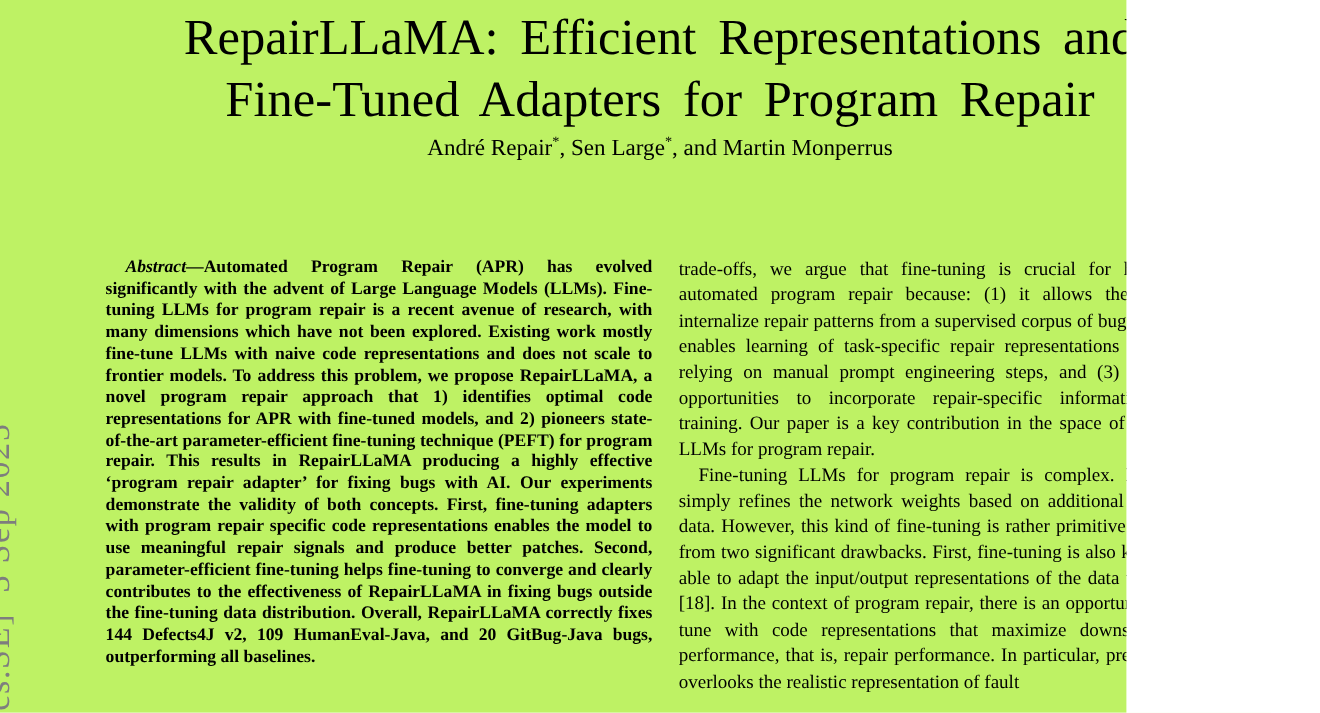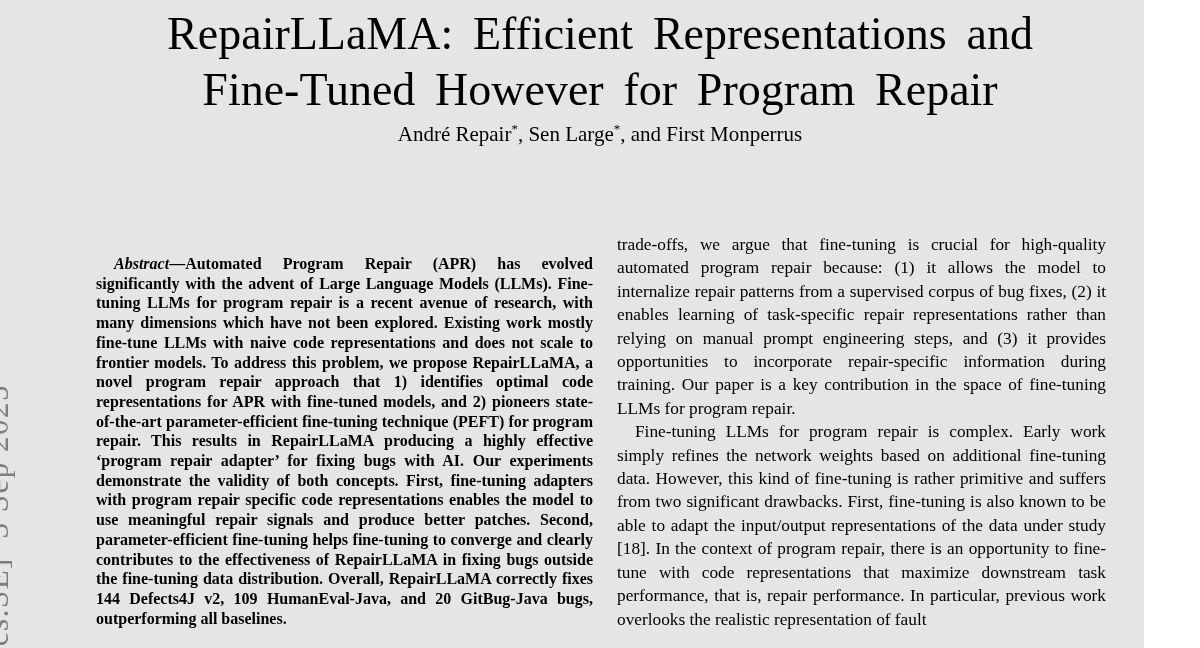--- a/index.html
+++ b/index.html
@@ -5,22 +5,22 @@
   * { margin: 0; padding: 0; box-sizing: border-box; }
   html, body {
     width: 1200px; height: 648px;
     background: #ffffff;
     overflow: hidden;
     font-family: "Liberation Serif", serif;
     color: #000000;
   }
   .page {
     position: relative;
-    width: 1144px; height: 648px;
-    background: #e5e5e5;
+    width: 1024px; height: 648px;
+    background: #bef264;
     overflow: hidden;
   }
   
   .arxiv-stamp {
     position: absolute;
     left: 16px;
     bottom: -10px;
     transform-origin: 0 100%;
     transform: rotate(-90deg);
     white-space: pre;
@@ -60,21 +60,20 @@
     top: 233px;
     text-align: justify;
     color: #000000;
   }
   .col-left {
     left: 96px;
     width: 497px;
     font-size: 16px;
     line-height: 19.7px;
     font-weight: bold;
-    margin-top: 21px;
   }
   .col-right {
     left: 617px;
     width: 489px;
     font-size: 17.3px;
     line-height: 23.4px;
     font-weight: normal;
   }
   .abstract-par { text-indent: 18px; }
   .abstract-label { font-style: italic; font-weight: bold; }
@@ -83,24 +82,24 @@
 </style>
 </head>
 <body>
 
 <div class="page">
 
   <div class="arxiv-stamp">[cs.SE]  3 Sep 2025</div>
 
   <div class="title-block">
     <div class="title-line">RepairLLaMA: Efficient Representations and</div>
-    <div class="title-line">Fine-Tuned However for Program Repair</div>
+    <div class="title-line">Fine-Tuned Adapters for Program Repair</div>
   </div>
 
-  <div class="authors"><span>André Repair</span><sup>*</sup><span>, </span><span>Sen Large</span><sup>*</sup><span>, and </span><span>First Monperrus</span></div>
+  <div class="authors"><span>André Repair</span><sup>*</sup><span>, </span><span>Sen Large</span><sup>*</sup><span>, and </span><span>Martin Monperrus</span></div>
 
   <div class="col col-left">
     <p class="abstract-par"><span class="abstract-label">Abstract</span><span>—</span><span>Automated Program Repair (APR) has evolved significantly with the advent of Large Language Models (LLMs). Fine-tuning LLMs for program repair is a recent avenue of research, with many dimensions which have not been explored. Existing work mostly fine-tune LLMs with naive code representations and does not scale to frontier models. To address this problem, we propose RepairLLaMA, a novel program repair approach that 1) identifies optimal code representations for APR with fine-tuned models, and 2) pioneers state-of-the-art parameter-efficient fine-tuning technique (PEFT) for program repair. This results in RepairLLaMA producing a highly effective ‘program repair adapter’ for fixing bugs with AI. Our experiments demonstrate the validity of both concepts. First, fine-tuning adapters with program repair specific code representations enables the model to use meaningful repair signals and produce better patches. Second, parameter-efficient fine-tuning helps fine-tuning to converge and clearly contributes to the effectiveness of RepairLLaMA in fixing bugs outside the fine-tuning data distribution. Overall, RepairLLaMA correctly fixes 144 Defects4J v2, 109 HumanEval-Java, and 20 GitBug-Java bugs, outperforming all baselines.</span></p>
   </div>
 
   <div class="col col-right">
     <p class="par-noindent">trade-offs, we argue that fine-tuning is crucial for high-quality automated program repair because: (1) it allows the model to internalize repair patterns from a supervised corpus of bug fixes, (2) it enables learning of task-specific repair representations rather than relying on manual prompt engineering steps, and (3) it provides opportunities to incorporate repair-specific information during training. Our paper is a key contribution in the space of fine-tuning LLMs for program repair.</p>
     <p class="par-indent">Fine-tuning LLMs for program repair is complex. Early work simply refines the network weights based on additional fine-tuning data. However, this kind of fine-tuning is rather primitive and suffers from two significant drawbacks. First, fine-tuning is also known to be able to adapt the input/output representations of the data under study [18]. In the context of program repair, there is an opportunity to fine-tune with code representations that maximize downstream task performance, that is, repair performance. In particular, previous work overlooks the realistic representation of fault</p>
   </div>
 

